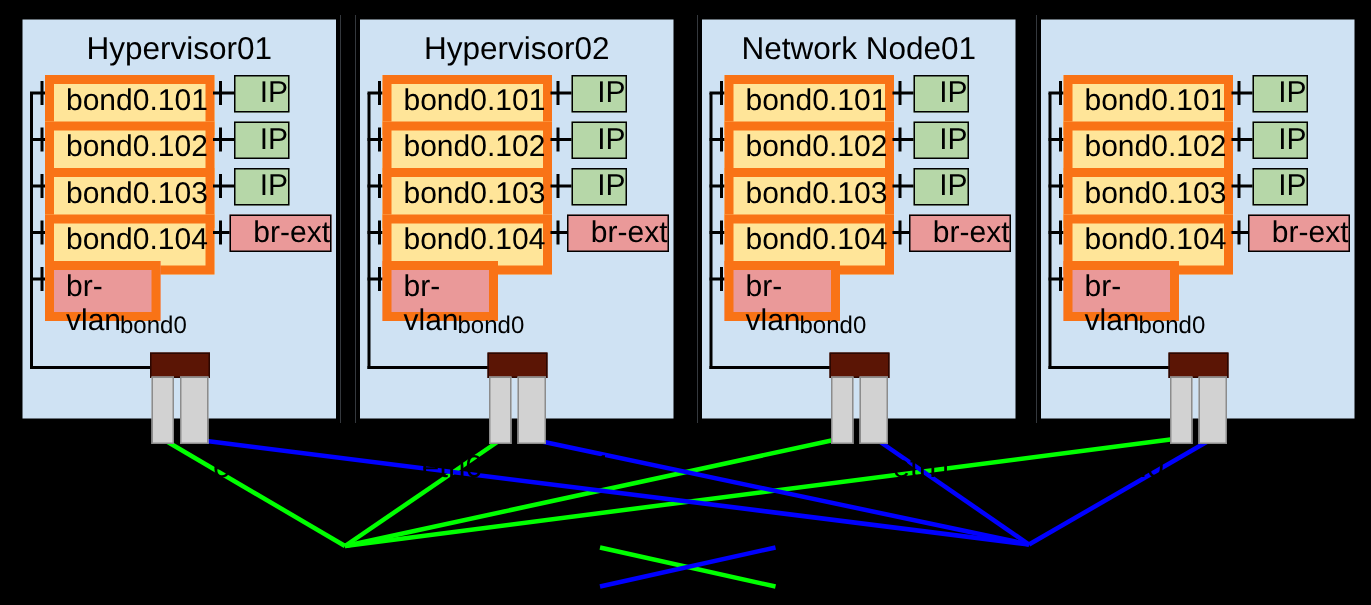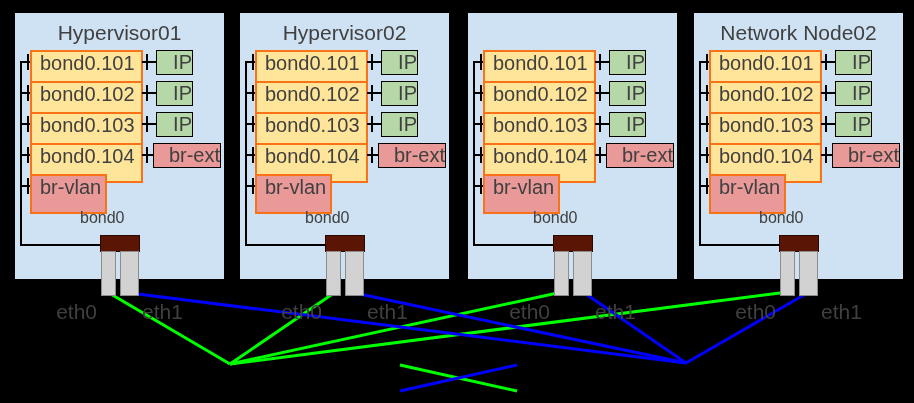--- a/index.html
+++ b/index.html
@@ -1,24 +1,24 @@
 <!DOCTYPE html>
 <html><head>
 <meta charset="utf-8">
 <style>
   html,body{margin:0;padding:0;background:#000;}
   .canvas{position:relative;width:914px;height:403px;background:#000;overflow:hidden;
-          font-family:"Liberation Sans",sans-serif;color:#404040;}
+          font-family:"Liberation Sans",sans-serif;color:#000000;}
   .wires{position:absolute;left:0;top:0;pointer-events:none;}
   .node{position:absolute;top:10px;width:215px;height:272px;background:#cfe2f3;
         border:3px solid #000;box-sizing:border-box;}
   .n0{left:12px}.n1{left:237px}.n2{left:465px}.n3{left:691px}
   .ntitle{position:absolute;top:8px;left:0;right:0;text-align:center;font-size:21px;line-height:24px;}
   .row-box{position:absolute;left:15px;width:113px;height:40px;box-sizing:border-box;
-           border:2px solid #f97316;background:#ffe599;font-size:20px;line-height:23px;padding-left:8px;}
+           border:6px solid #f97316;background:#ffe599;font-size:20px;line-height:23px;padding-left:8px;}
   .row-box.bridge{background:#ea9999;width:77px;}
   .attach{position:absolute;height:25px;box-sizing:border-box;border:1px solid #000;
           text-align:right;font-size:20px;line-height:23px;}
   .attach.ip{left:141px;width:37px;background:#b6d7a8;}
   .attach.bridge{left:138px;width:68px;background:#ea9999;}
   .r0{top:37px}.r1{top:68px}.r2{top:99px}.r3{top:130px}.r4{top:161px}
   .conn{position:absolute;background:#000;}
   .trunk{left:5px;top:49px;width:2px;height:184px;}
   .brun{left:5px;top:231px;width:81px;height:2px;}
   .stub{left:5px;width:11px;height:2px;}
@@ -134,20 +134,21 @@
     <div class="row-box bridge r4">br-vlan</div>
     <div class="bond-label">bond0</div>
     <div class="bond-rect"></div>
     <div class="leg l"></div>
     <div class="leg rr"></div>
     <div class="ethl eth0">eth0</div>
     <div class="ethl eth1">eth1</div>
   </div>
 
   <div class="node n2">
+    <div class="ntitle">Network Node01</div>
     <div class="conn trunk"></div>
     <div class="conn brun"></div>
     <div class="conn stub s0"></div>
     <div class="conn tl s0"></div>
     <div class="row-box r0">bond0.101</div>
     <div class="conn sr s0"></div>
     <div class="conn tr s0"></div>
     <div class="attach ip r0">IP</div>
     <div class="conn stub s1"></div>
     <div class="conn tl s1"></div>
@@ -172,21 +173,20 @@
     <div class="row-box bridge r4">br-vlan</div>
     <div class="bond-label">bond0</div>
     <div class="bond-rect"></div>
     <div class="leg l"></div>
     <div class="leg rr"></div>
     <div class="ethl eth0">eth0</div>
     <div class="ethl eth1">eth1</div>
   </div>
 
   <div class="node n3">
-    <div class="ntitle">Network Node02</div>
     <div class="conn trunk"></div>
     <div class="conn brun"></div>
     <div class="conn stub s0"></div>
     <div class="conn tl s0"></div>
     <div class="row-box r0">bond0.101</div>
     <div class="conn sr s0"></div>
     <div class="conn tr s0"></div>
     <div class="attach ip r0">IP</div>
     <div class="conn stub s1"></div>
     <div class="conn tl s1"></div>

